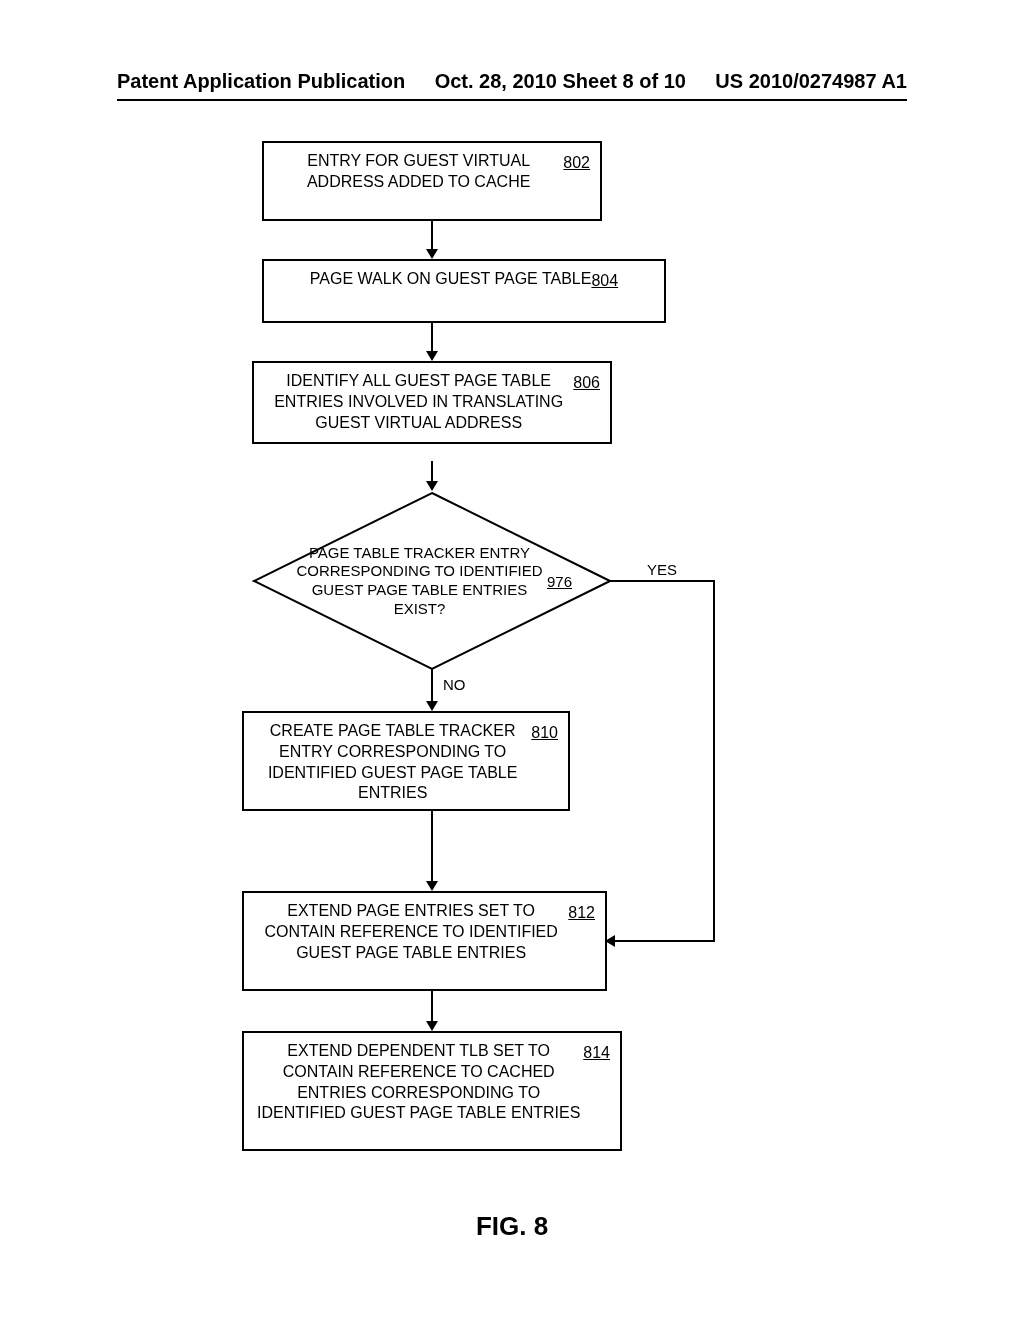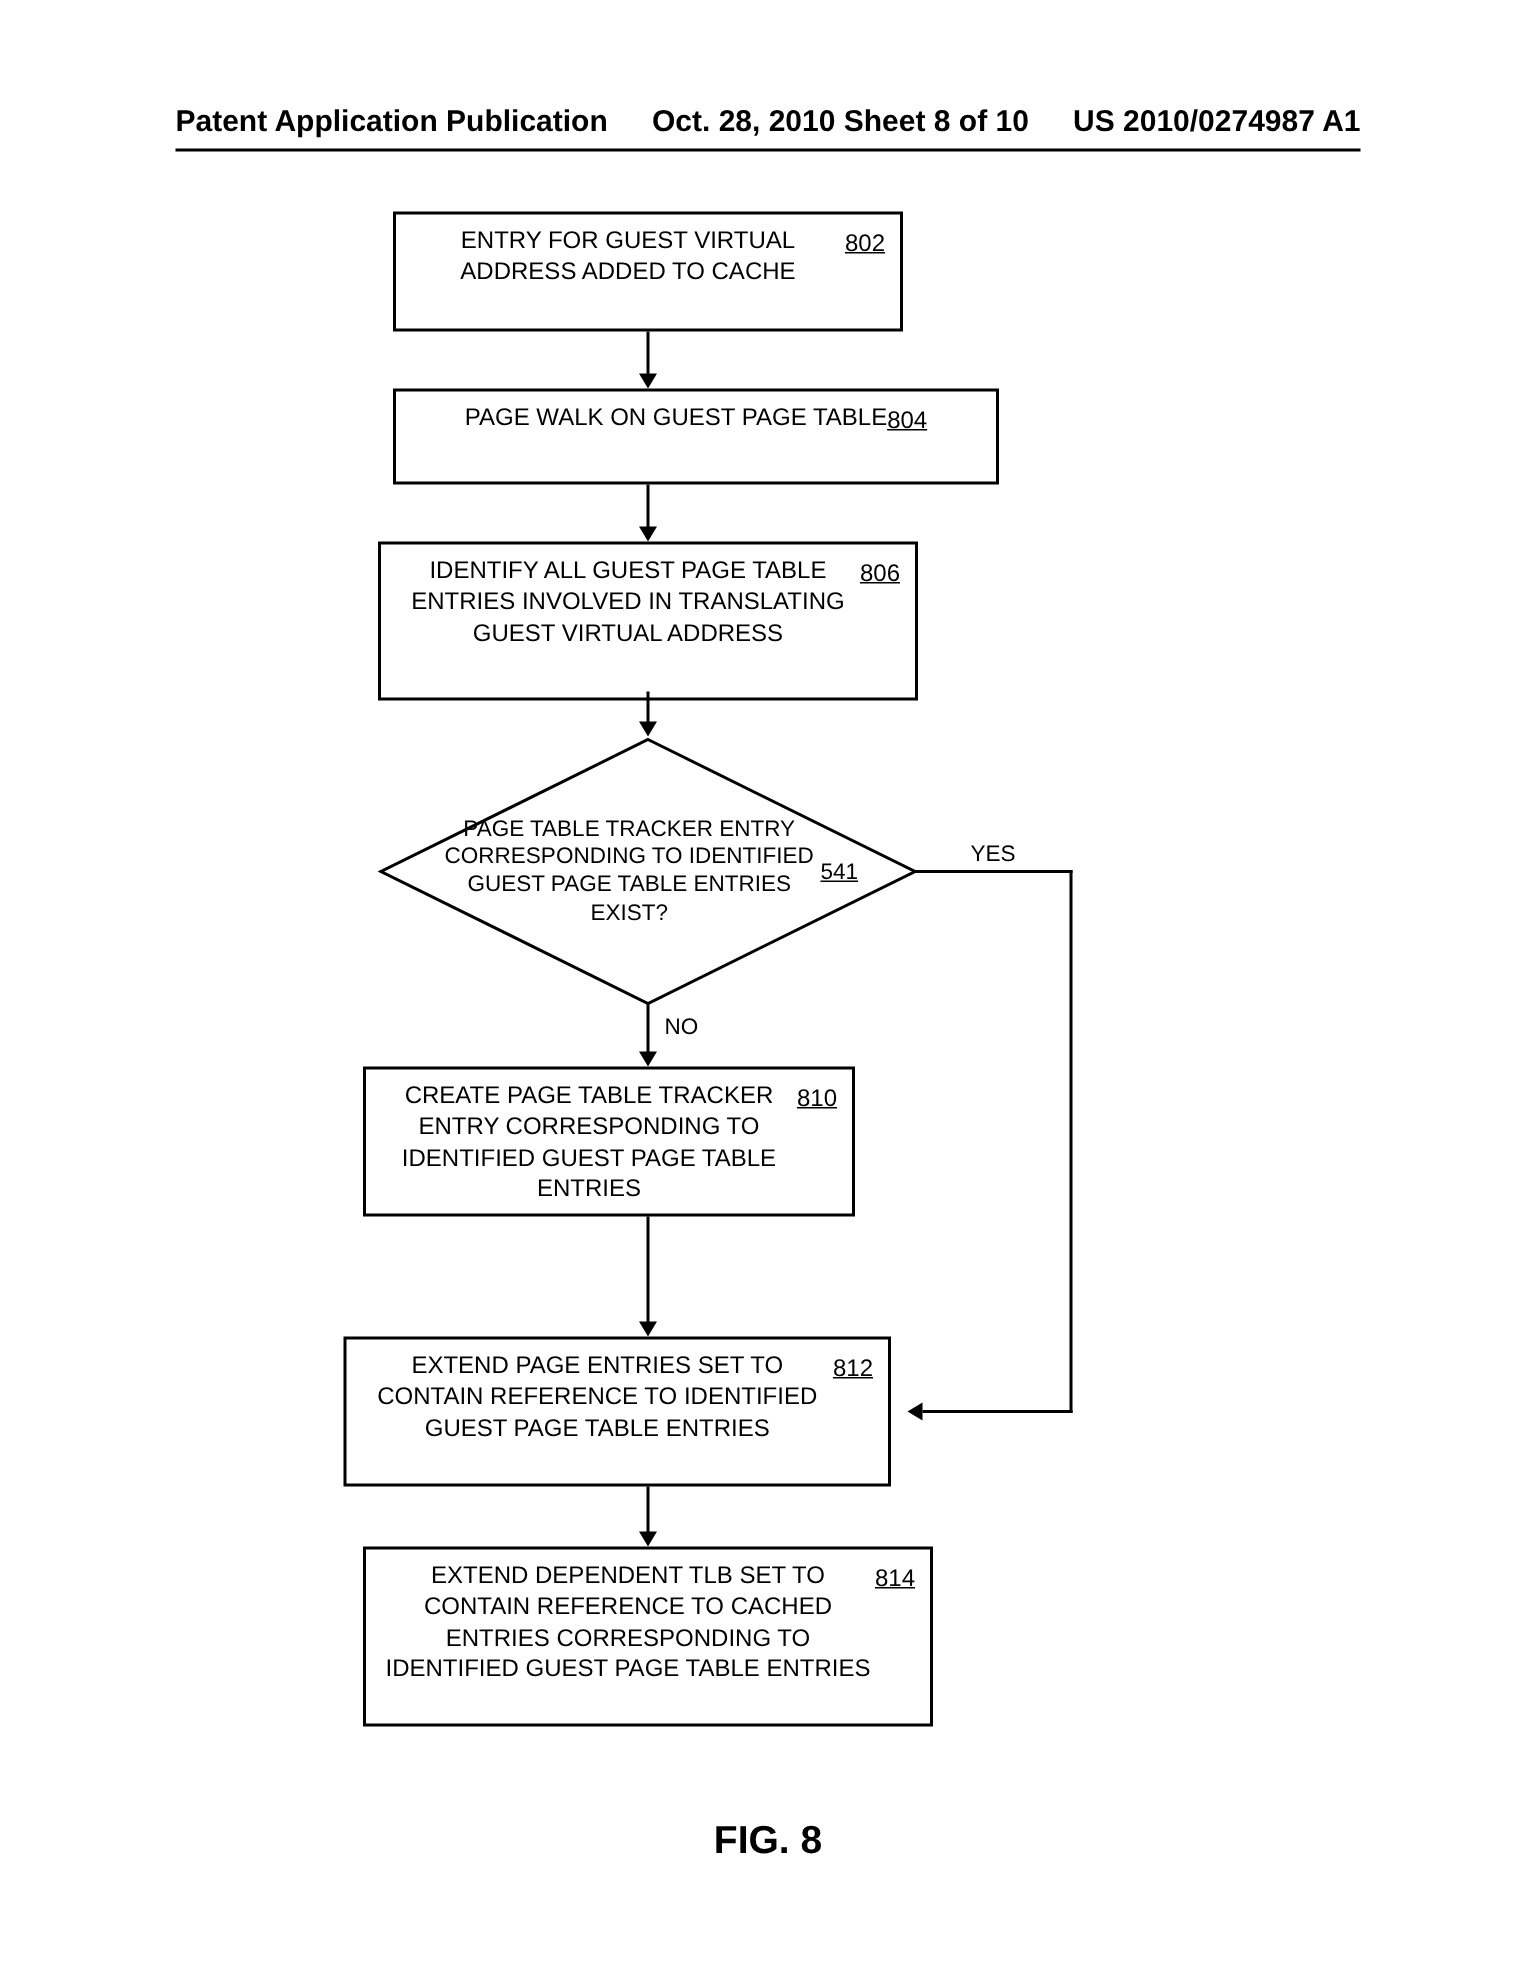--- a/index.html
+++ b/index.html
@@ -107,35 +107,35 @@
     <div class="arrow-head-down" style="left:309px; top:108px;"></div>
 
     <div class="box" style="left:145px; top:118px; width:404px; height:64px;">
       <div>PAGE WALK ON GUEST PAGE TABLE</div>
       <div class="ref">804</div>
     </div>
 
     <div class="arrow-line" style="left:314px; top:182px; width:2px; height:30px;"></div>
     <div class="arrow-head-down" style="left:309px; top:210px;"></div>
 
-    <div class="box" style="left:135px; top:220px; width:360px; height:106px;">
+    <div class="box" style="left:135px; top:220px; width:360px; height:83px;">
       <div>IDENTIFY ALL GUEST PAGE TABLE ENTRIES INVOLVED IN TRANSLATING GUEST VIRTUAL ADDRESS</div>
       <div class="ref">806</div>
     </div>
 
     <div class="arrow-line" style="left:314px; top:320px; width:2px; height:22px;"></div>
     <div class="arrow-head-down" style="left:309px; top:340px;"></div>
 
     <div class="diamond-wrap" style="left:135px; top:350px; width:360px; height:180px;">
       <svg width="360" height="180" style="position:absolute;left:0;top:0;">
         <polygon points="180,2 358,90 180,178 2,90" fill="#fff" stroke="#000" stroke-width="2"></polygon>
       </svg>
       <div class="diamond-text" style="left:40px; top:18px; width:280px; height:144px;">
         <div>PAGE TABLE TRACKER ENTRY CORRESPONDING TO IDENTIFIED GUEST PAGE TABLE ENTRIES EXIST?</div>
-        <div class="ref">541</div>
+        <div class="ref">976</div>
       </div>
     </div>
 
     <div class="label" style="left:530px; top:420px;">YES</div>
     <div class="arrow-line" style="left:493px; top:439px; width:105px; height:2px;"></div>
     <div class="arrow-line" style="left:596px; top:439px; width:2px; height:362px;"></div>
     <div class="arrow-line" style="left:498px; top:799px; width:100px; height:2px;"></div>
     <div class="arrow-head-left" style="left:488px; top:794px;"></div>
 
     <div class="arrow-line" style="left:314px; top:528px; width:2px; height:34px;"></div>
@@ -143,21 +143,21 @@
     <div class="label" style="left:326px; top:535px;">NO</div>
 
     <div class="box" style="left:125px; top:570px; width:328px; height:100px;">
       <div>CREATE PAGE TABLE TRACKER ENTRY CORRESPONDING TO IDENTIFIED GUEST PAGE TABLE ENTRIES</div>
       <div class="ref">810</div>
     </div>
 
     <div class="arrow-line" style="left:314px; top:670px; width:2px; height:72px;"></div>
     <div class="arrow-head-down" style="left:309px; top:740px;"></div>
 
-    <div class="box" style="left:112px; top:750px; width:365px; height:100px;">
+    <div class="box" style="left:125px; top:750px; width:365px; height:100px;">
       <div>EXTEND PAGE ENTRIES SET TO CONTAIN REFERENCE TO IDENTIFIED GUEST PAGE TABLE ENTRIES</div>
       <div class="ref">812</div>
     </div>
 
     <div class="arrow-line" style="left:314px; top:850px; width:2px; height:32px;"></div>
     <div class="arrow-head-down" style="left:309px; top:880px;"></div>
 
     <div class="box" style="left:125px; top:890px; width:380px; height:120px;">
       <div>EXTEND DEPENDENT TLB SET TO CONTAIN REFERENCE TO CACHED ENTRIES CORRESPONDING TO IDENTIFIED GUEST PAGE TABLE ENTRIES</div>
       <div class="ref">814</div>

